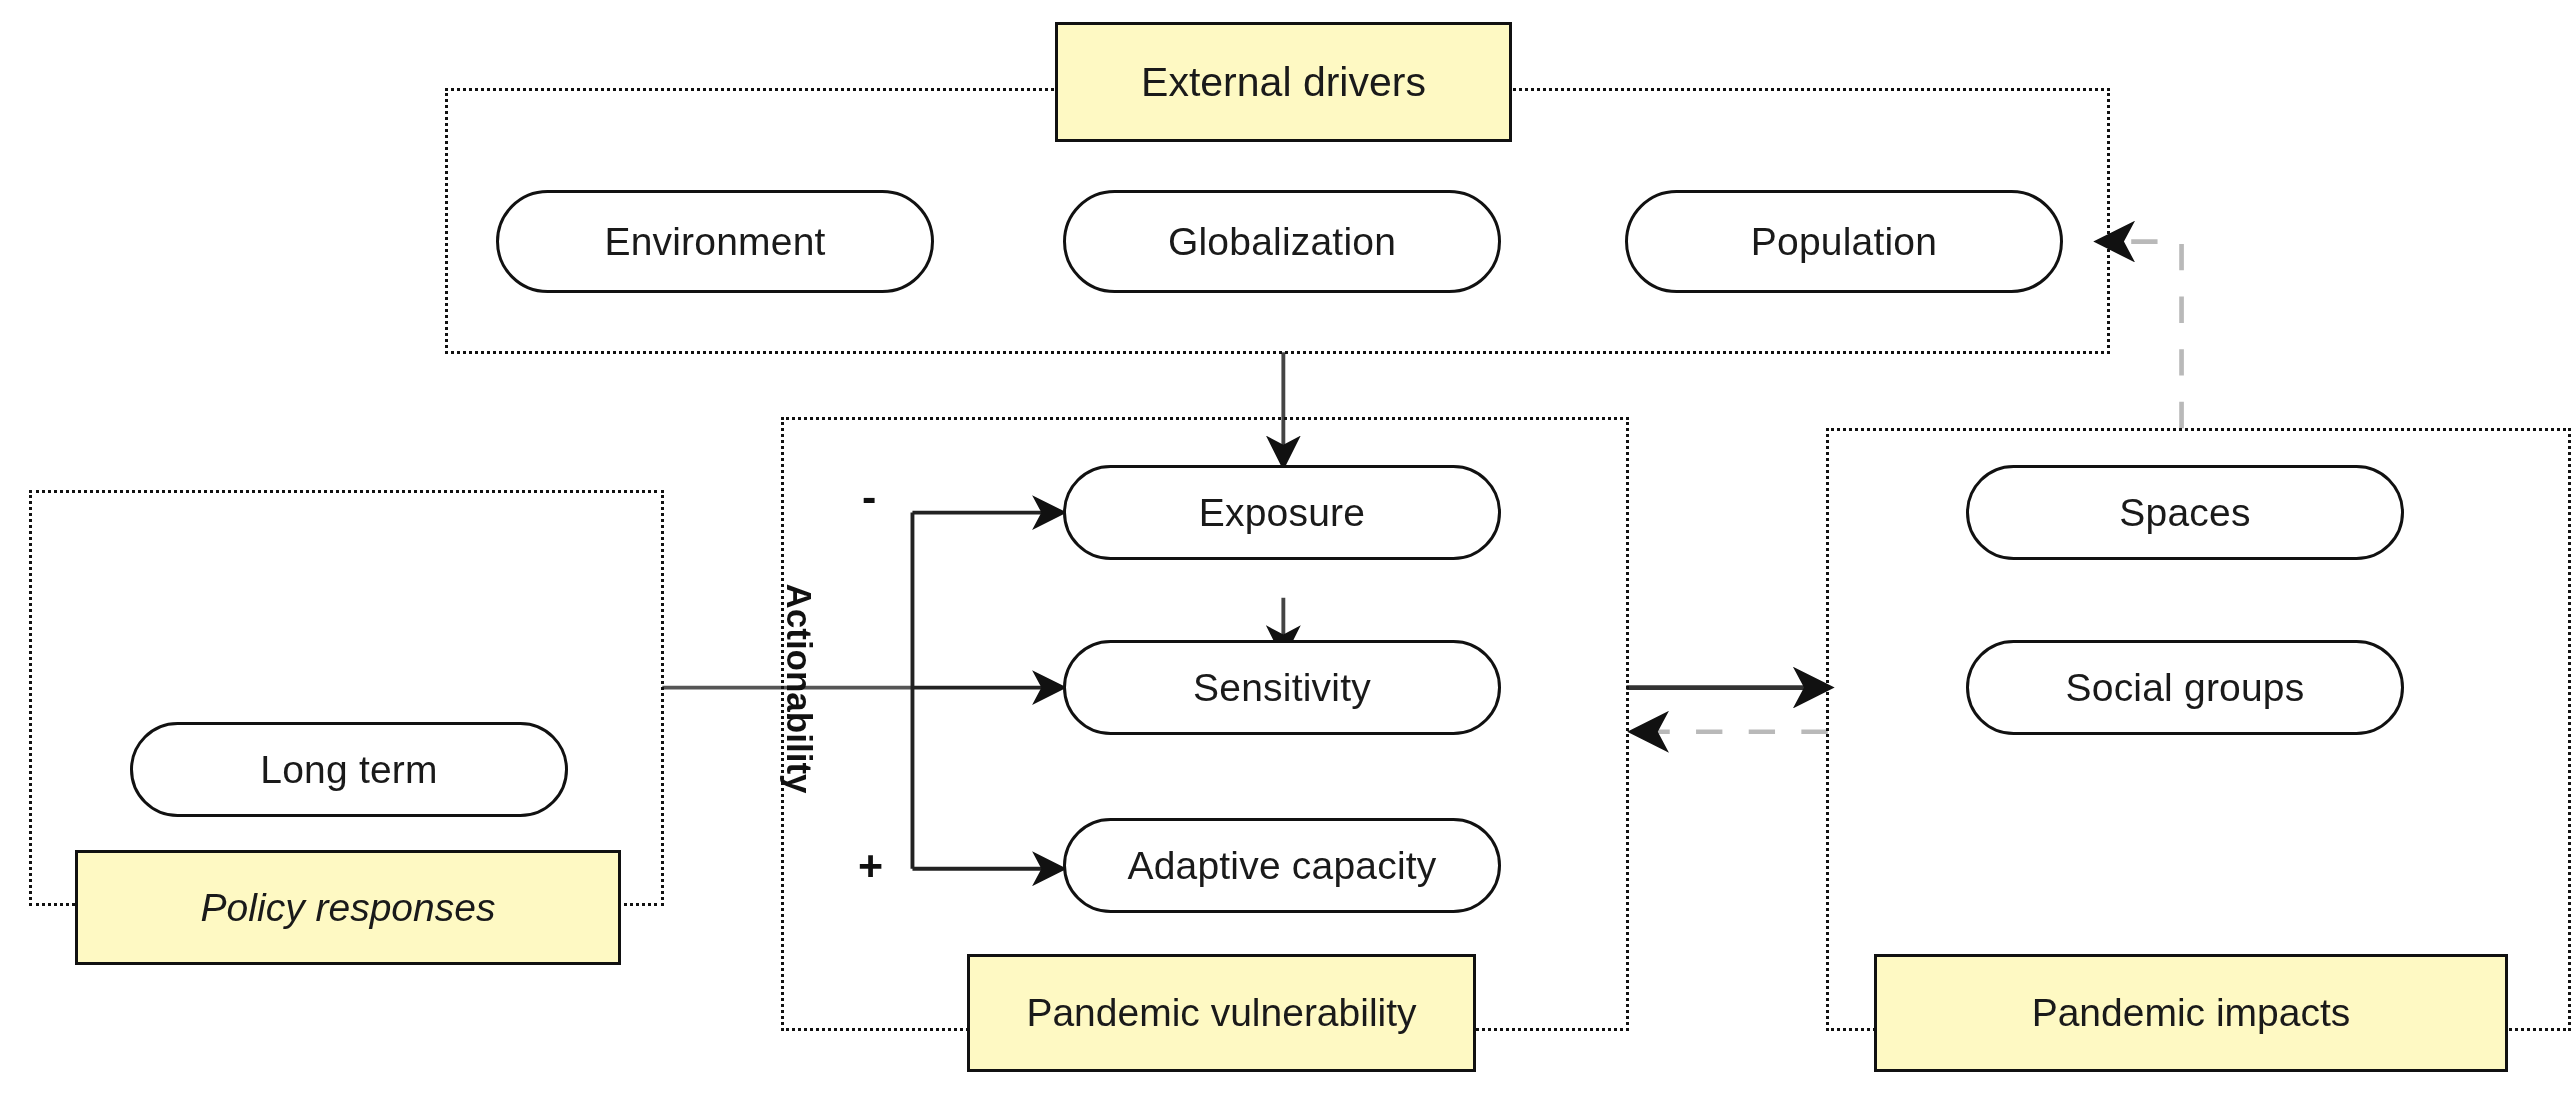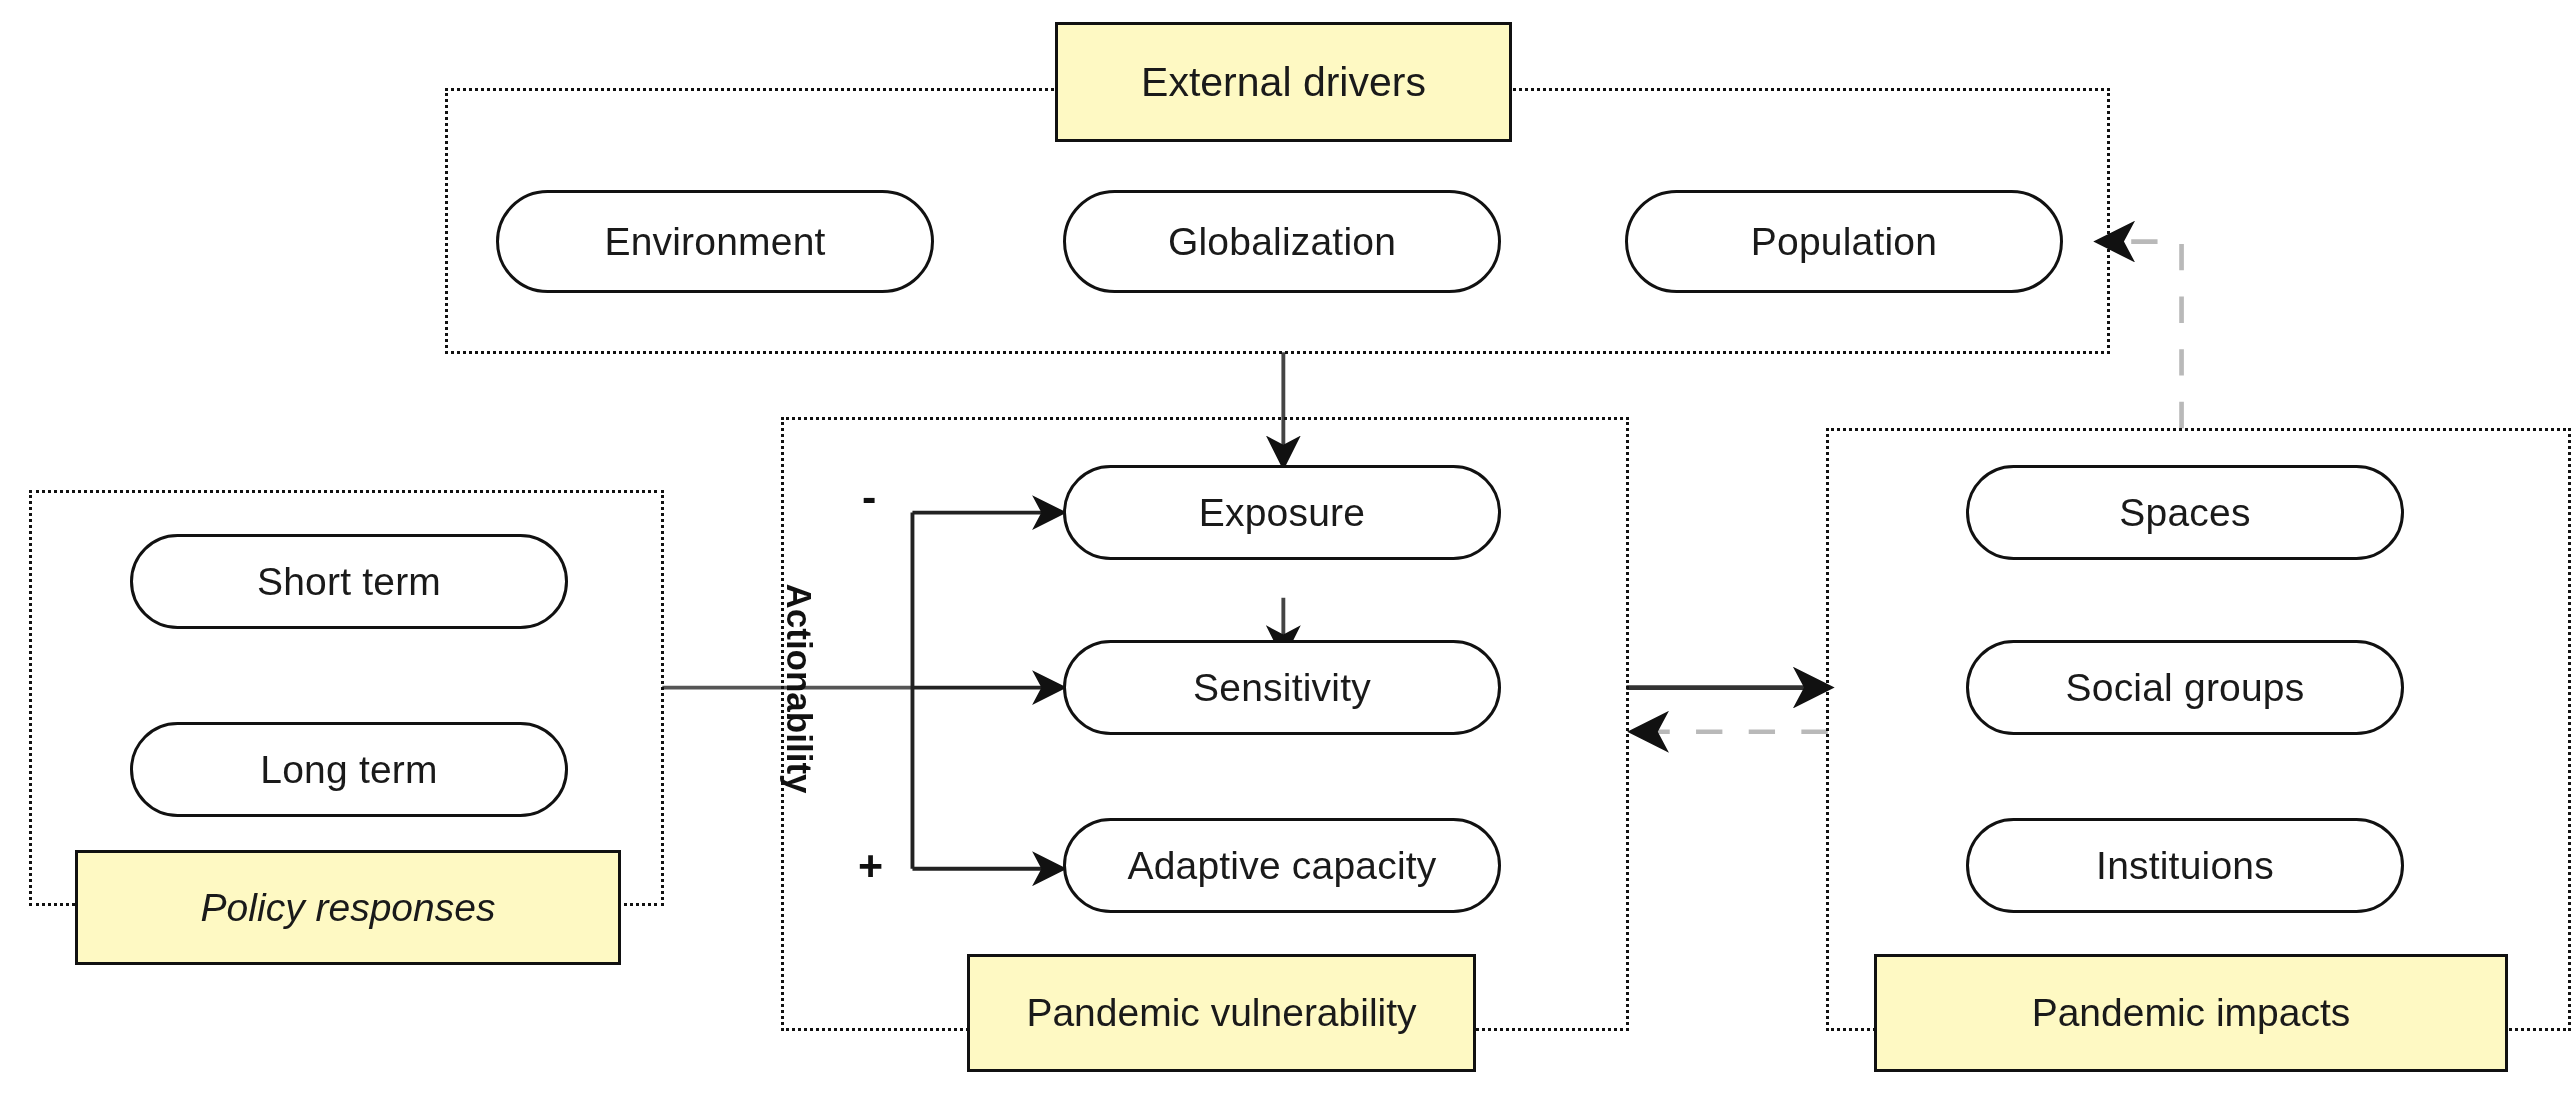--- a/index.html
+++ b/index.html
@@ -153,23 +153,20 @@
   </div>
 
   <div class="pill" style="left:1063px;top:190px;width:438px;height:103px;font-size:39px;">
     <span>Globalization</span>
   </div>
 
   <div class="pill" style="left:1625px;top:190px;width:438px;height:103px;font-size:39px;">
     <span>Population</span>
   </div>
 
-  <div class="pill" style="left:130px;top:534px;width:438px;height:95px;font-size:39px;">
-    <span>Short term</span>
-  </div>
 
   <div class="pill" style="left:130px;top:711px;width:438px;height:95px;font-size:39px;margin-top:11px;">
     <span>Long term</span>
   </div>
 
   <div class="pill" style="left:1063px;top:465px;width:438px;height:95px;font-size:39px;">
     <span>Exposure</span>
   </div>
 
   <div class="pill" style="left:1063px;top:640px;width:438px;height:95px;font-size:39px;">
@@ -193,18 +190,15 @@
   </div>
 
   <div class="pill" style="left:1966px;top:465px;width:438px;height:95px;font-size:39px;">
     <span>Spaces</span>
   </div>
 
   <div class="pill" style="left:1966px;top:640px;width:438px;height:95px;font-size:39px;">
     <span>Social groups</span>
   </div>
 
-  <div class="pill" style="left:1966px;top:818px;width:438px;height:95px;font-size:39px;">
-    <span>Instituions</span>
-  </div>
 
 </div>
 
 
 </body></html>

